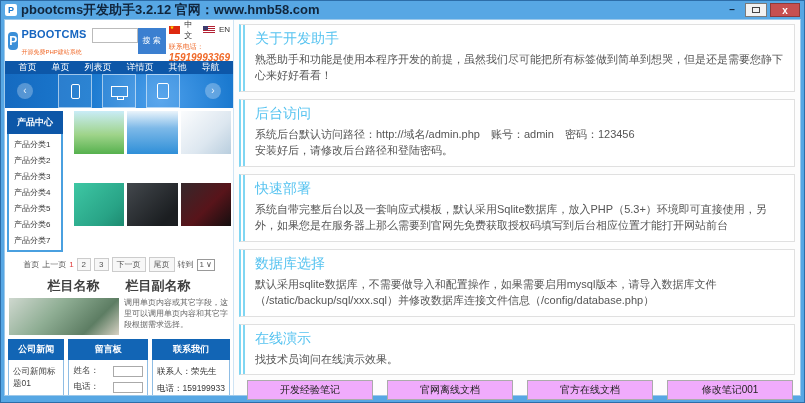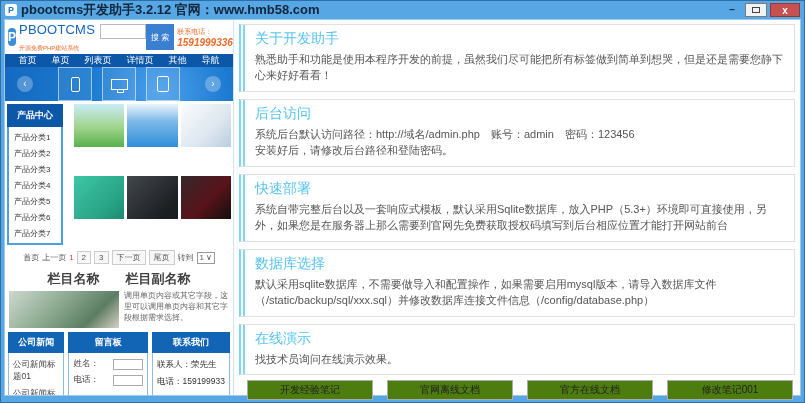--- a/index.html
+++ b/index.html
@@ -21,21 +21,21 @@
   
   .appbody { position:absolute; left:3px; right:3px; top:18px; bottom:6px; background:#fdfdfd;
              border:1px solid #9ec9ea; display:flex; }
   
   .preview { width:229px; background:#fff; border-right:1px solid #cfe4f4; display:flex;
              flex-direction:column; overflow:hidden; }
   .site-header { height:41px; display:flex; align-items:center; padding:1px 3px; gap:3px; }
   .logo-mark { width:18px; height:18px; background:#3b8fd8; border-radius:4px; color:#fff;
                font-weight:bold; font-size:12px; text-align:center; line-height:18px; }
   .logo-txt { line-height:1; }
-  .logo-name { font-size:13px; font-weight:normal; color:#1565c0; letter-spacing:.2px; }
+  .logo-name { font-size:11px; font-weight:bold; color:#1565c0; letter-spacing:.2px; }
   .logo-tag { font-size:6px; color:#f06a2a; white-space:nowrap; }
   .search-box { display:flex; margin-left:2px; }
   .search-input { width:46px; height:15px; border:1px solid #bbb; font-size:8px; padding:0 2px; }
   .search-btn { height:26px; padding:0 5px; background:#3b7fd0; color:#fff; border:none;
                 font-size:8px; white-space:nowrap; }
   .hdr-right { margin-left:auto; text-align:left; }
   .lang-row { display:flex; align-items:center; gap:4px; font-size:8px; color:#333; }
   .flag { width:12px; height:8px; display:inline-block; position:relative; }
   .flag-cn { background:#de2910; }
   .flag-cn::after { content:"★"; position:absolute; left:1px; top:-2px; font-size:5px; color:#ffde00; }
@@ -97,21 +97,21 @@
   .contact-line { font-size:8.5px; color:#333; padding:2.5px 0; white-space:nowrap; overflow:hidden; }
   
   .rightpane { flex:1; display:flex; flex-direction:column; padding:4px 5px 4px 5px; background:#fdfdfd; }
   .help-list { flex:1; display:flex; flex-direction:column; gap:7px; }
   .panel { background:#fff; border:1px solid #e0e0e0; border-left:2px solid #7fd6f2;
            box-shadow:inset 2px 0 0 #fff, inset 4px 0 0 #7fd6f2;
            padding:5px 10px 7px 14px; }
   .panel h2 { font-size:14px; font-weight:normal; color:#56c3f0; margin-bottom:4px; }
   .panel p { font-size:11px; color:#555; line-height:1.45; }
   .footer-btns { display:flex; gap:14px; padding:5px 2px 1px 8px; }
-  .fbtn { flex:1; height:20px; background:#4d7c0f; border:1px solid #ababab; font-size:10px;
+  .fbtn { flex:1; height:20px; background:#f0abfc; border:1px solid #ababab; font-size:10px;
           color:#222; cursor:default; display:flex; align-items:center; justify-content:center; }
 </style>
 </head>
 <body>
 
 <div class="window">
 
   <div class="titlebar">
     <span class="app-icon">P</span>
     <span class="title">pbootcms开发助手3.2.12  官网：www.hmb58.com</span>
@@ -132,20 +132,26 @@
         <span class="logo-mark">P</span>
         <span class="logo-txt">
           <span class="logo-name">PBOOTCMS</span><br>
           <span class="logo-tag">开源免费PHP建站系统</span>
         </span>
         <span class="search-box">
           <input class="search-input" style="">
           <button class="search-btn">搜 索</button>
         </span>
         <span class="hdr-right">
+          <span class="lang-row">
+            <span class="flag flag-cn"></span>
+            <span>中文</span>
+            <span class="flag flag-us"></span>
+            <span>EN</span>
+          </span>
           <div class="phone-label">联系电话：</div>
           <div class="phone-number">15919993369</div>
         </span>
       </div>
 
       <div class="site-nav">
         <span>首页</span>
         <span>单页</span>
         <span>列表页</span>
         <span>详情页</span>

